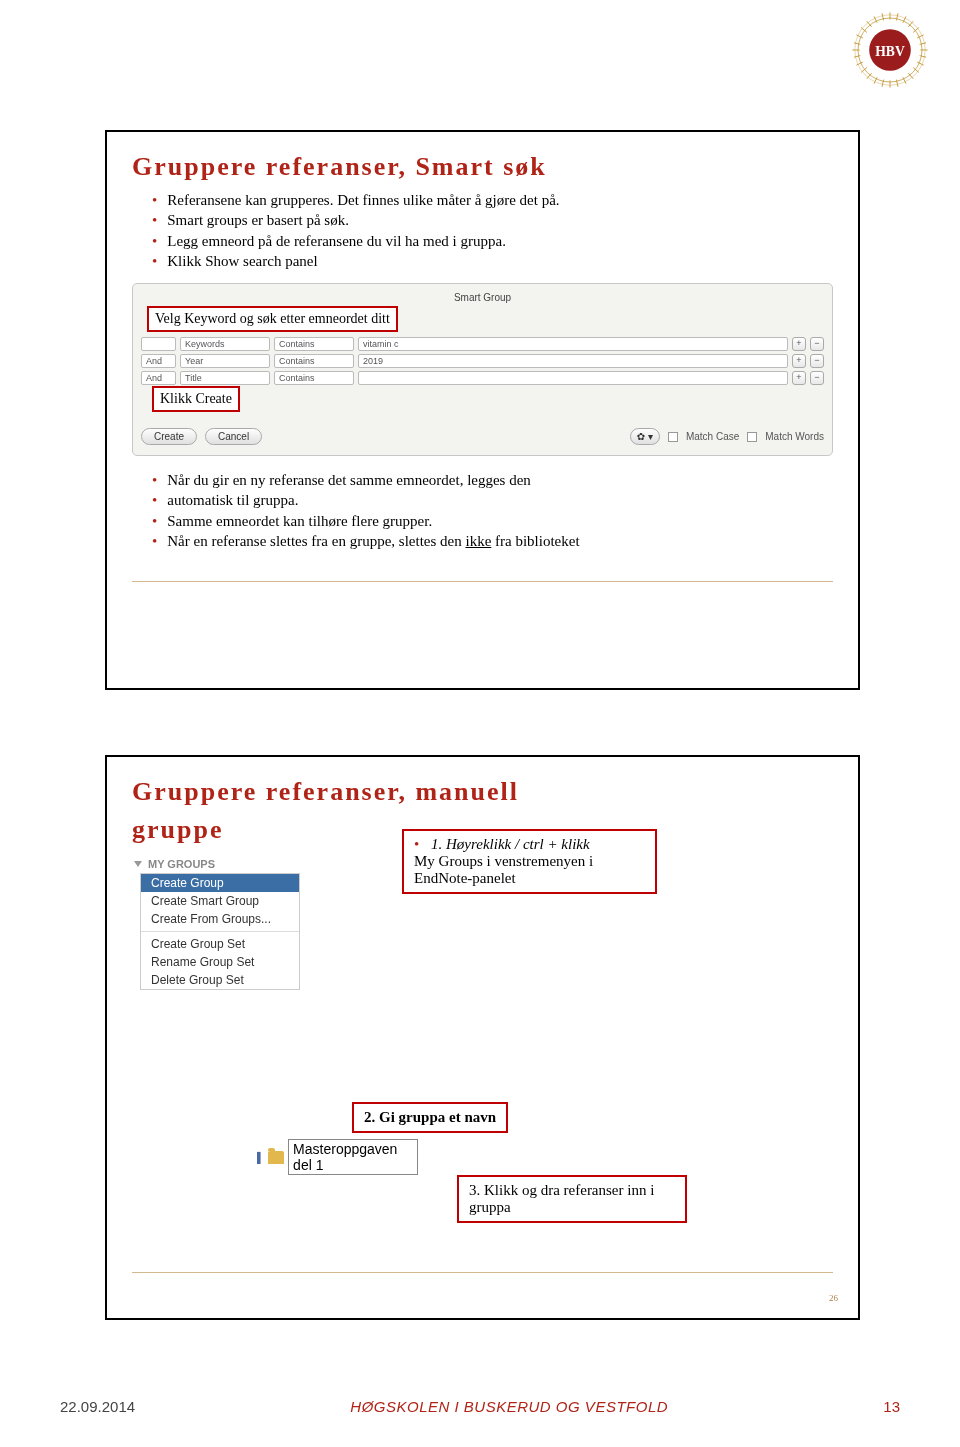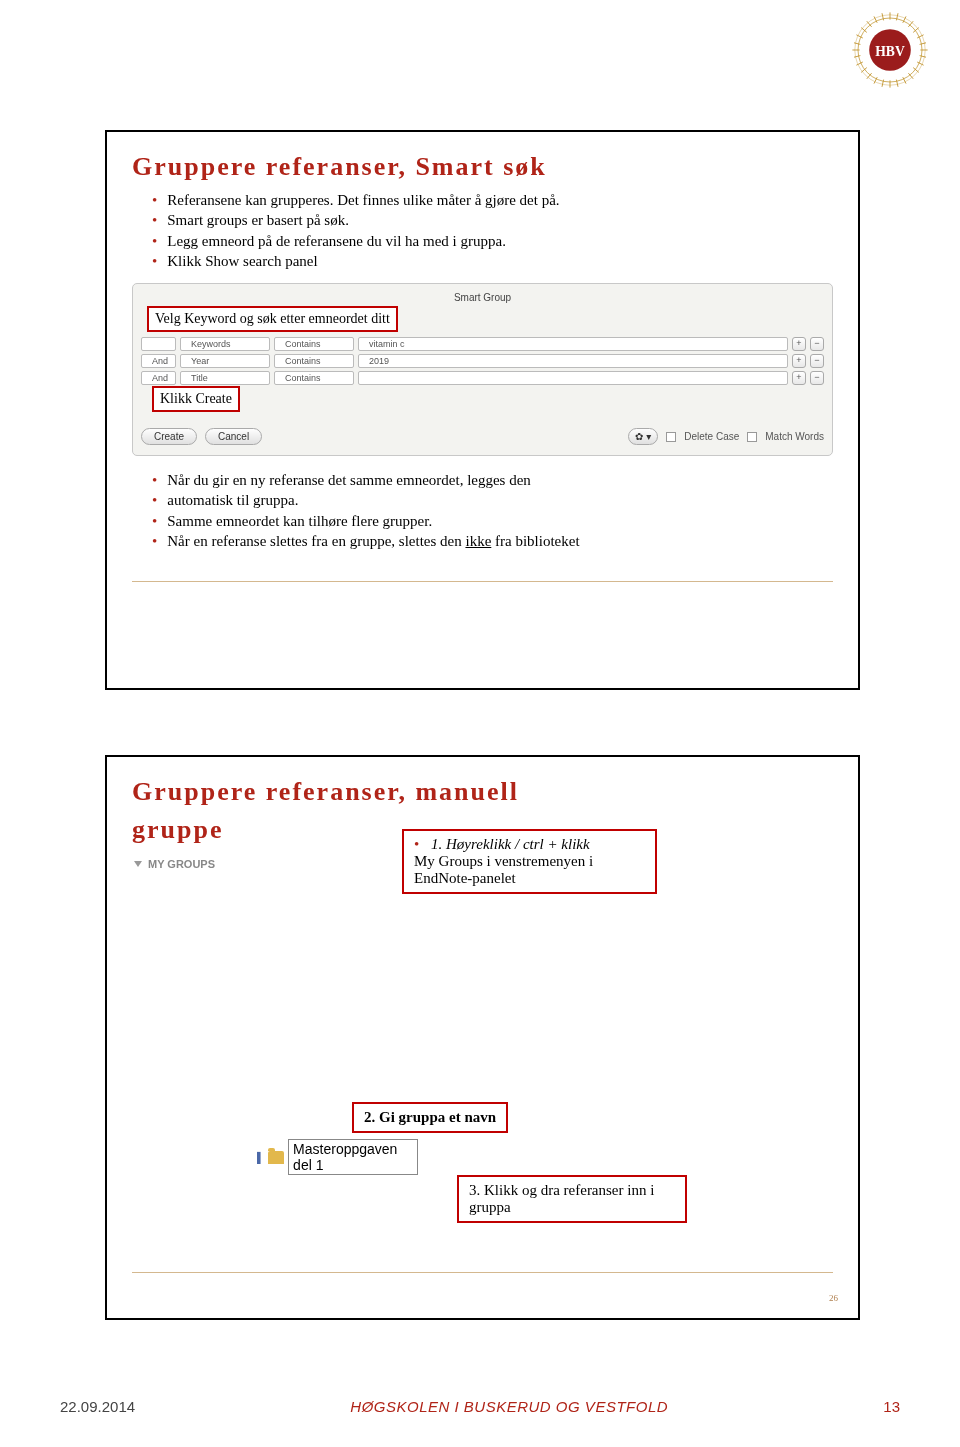--- a/index.html
+++ b/index.html
@@ -69,21 +69,21 @@
   .sg-row {
     display: flex;
     align-items: center;
     gap: 4px;
     margin-bottom: 3px;
   }
   .sg-cell {
     background: #fff;
     border: 1px solid #bbb;
     border-radius: 2px;
-    padding: 1px 10px;
+    padding: 1px 4px;
     height: 14px;
     display: flex;
     align-items: center;
     font-size: 9px;
   }
   .sg-and { width: 35px; }
   .sg-field { width: 90px; }
   .sg-op { width: 80px; }
   .sg-val { flex: 1; }
   .sg-btn {
@@ -346,21 +346,21 @@
         <div class="sg-btn">+</div>
         <div class="sg-btn">−</div>
       </div>
       <div style="height:32px;"></div>
       <div class="sg-bottom">
         <div class="mac-btn">Create</div>
         <div class="mac-btn">Cancel</div>
         <div style="flex:1"></div>
         <div class="mac-btn" style="padding:2px 6px;">✿ ▾</div>
         <span class="checkbox-sq"></span>
-        <span style="font-size:10px;">Delete Case</span>
+        <span style="font-size:10px;">Match Case</span>
         <span class="checkbox-sq"></span>
         <span style="font-size:10px;">Match Words</span>
       </div>
     </div>
     <div class="redbox-label label-create">Klikk Create</div>
   </div>
 
   <ul class="bullets" style="margin-top:14px;">
     <li>Når du gir en ny referanse det samme emneordet, legges den</li>
     <li>automatisk til gruppa.</li>
@@ -372,20 +372,29 @@
 
 <div class="slide slide2">
   <div class="slide-title">Gruppere referanser, manuell</div>
   <div class="slide-title">gruppe</div>
 
   <div class="my-groups">
     <div class="mg-header">
       <span class="mg-triangle"></span>
       <span>MY GROUPS</span>
     </div>
+    <div class="mg-menu">
+      <div class="sel">Create Group</div>
+      <div class="item">Create Smart Group</div>
+      <div class="item">Create From Groups...</div>
+      <div class="mg-divider"></div>
+      <div class="item">Create Group Set</div>
+      <div class="item">Rename Group Set</div>
+      <div class="item">Delete Group Set</div>
+    </div>
   </div>
 
   <div class="step1-wrap redbox-step">
     <ul>
       <li>
         <span style="font-style:italic;">1. Høyreklikk / ctrl + klikk</span><br>
         <span>My Groups i venstremenyen i EndNote-panelet</span>
       </li>
     </ul>
   </div>

